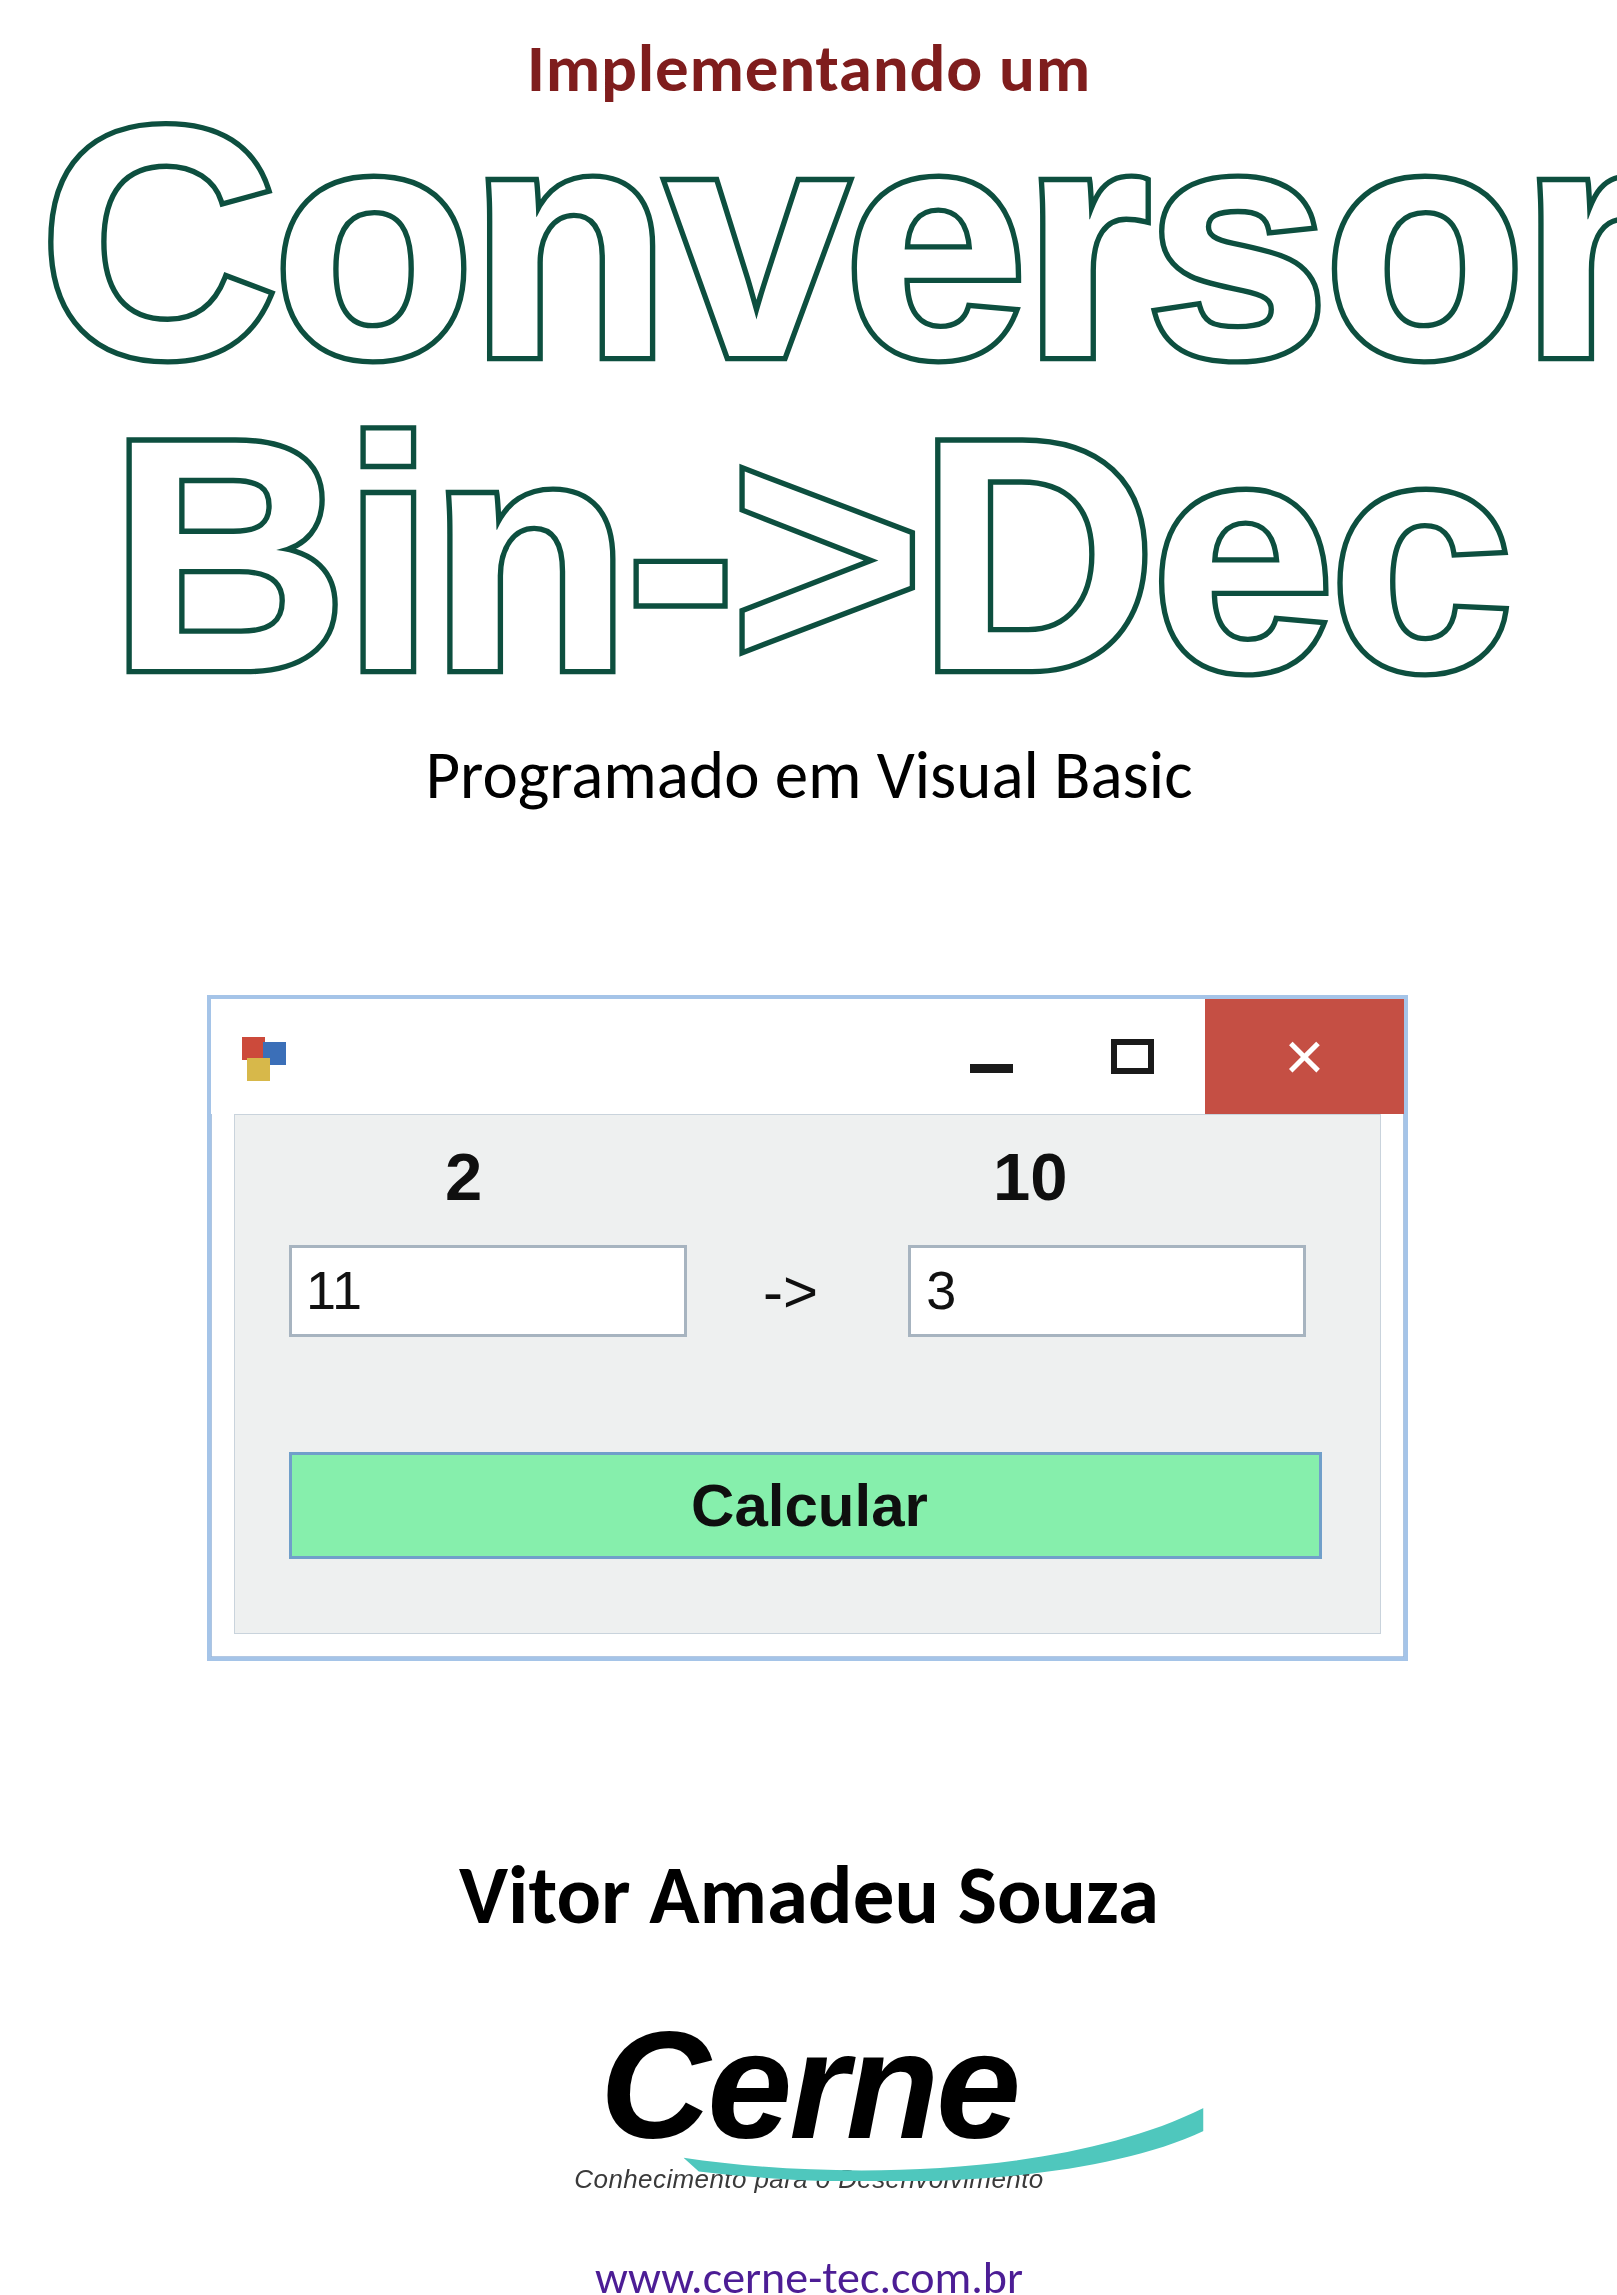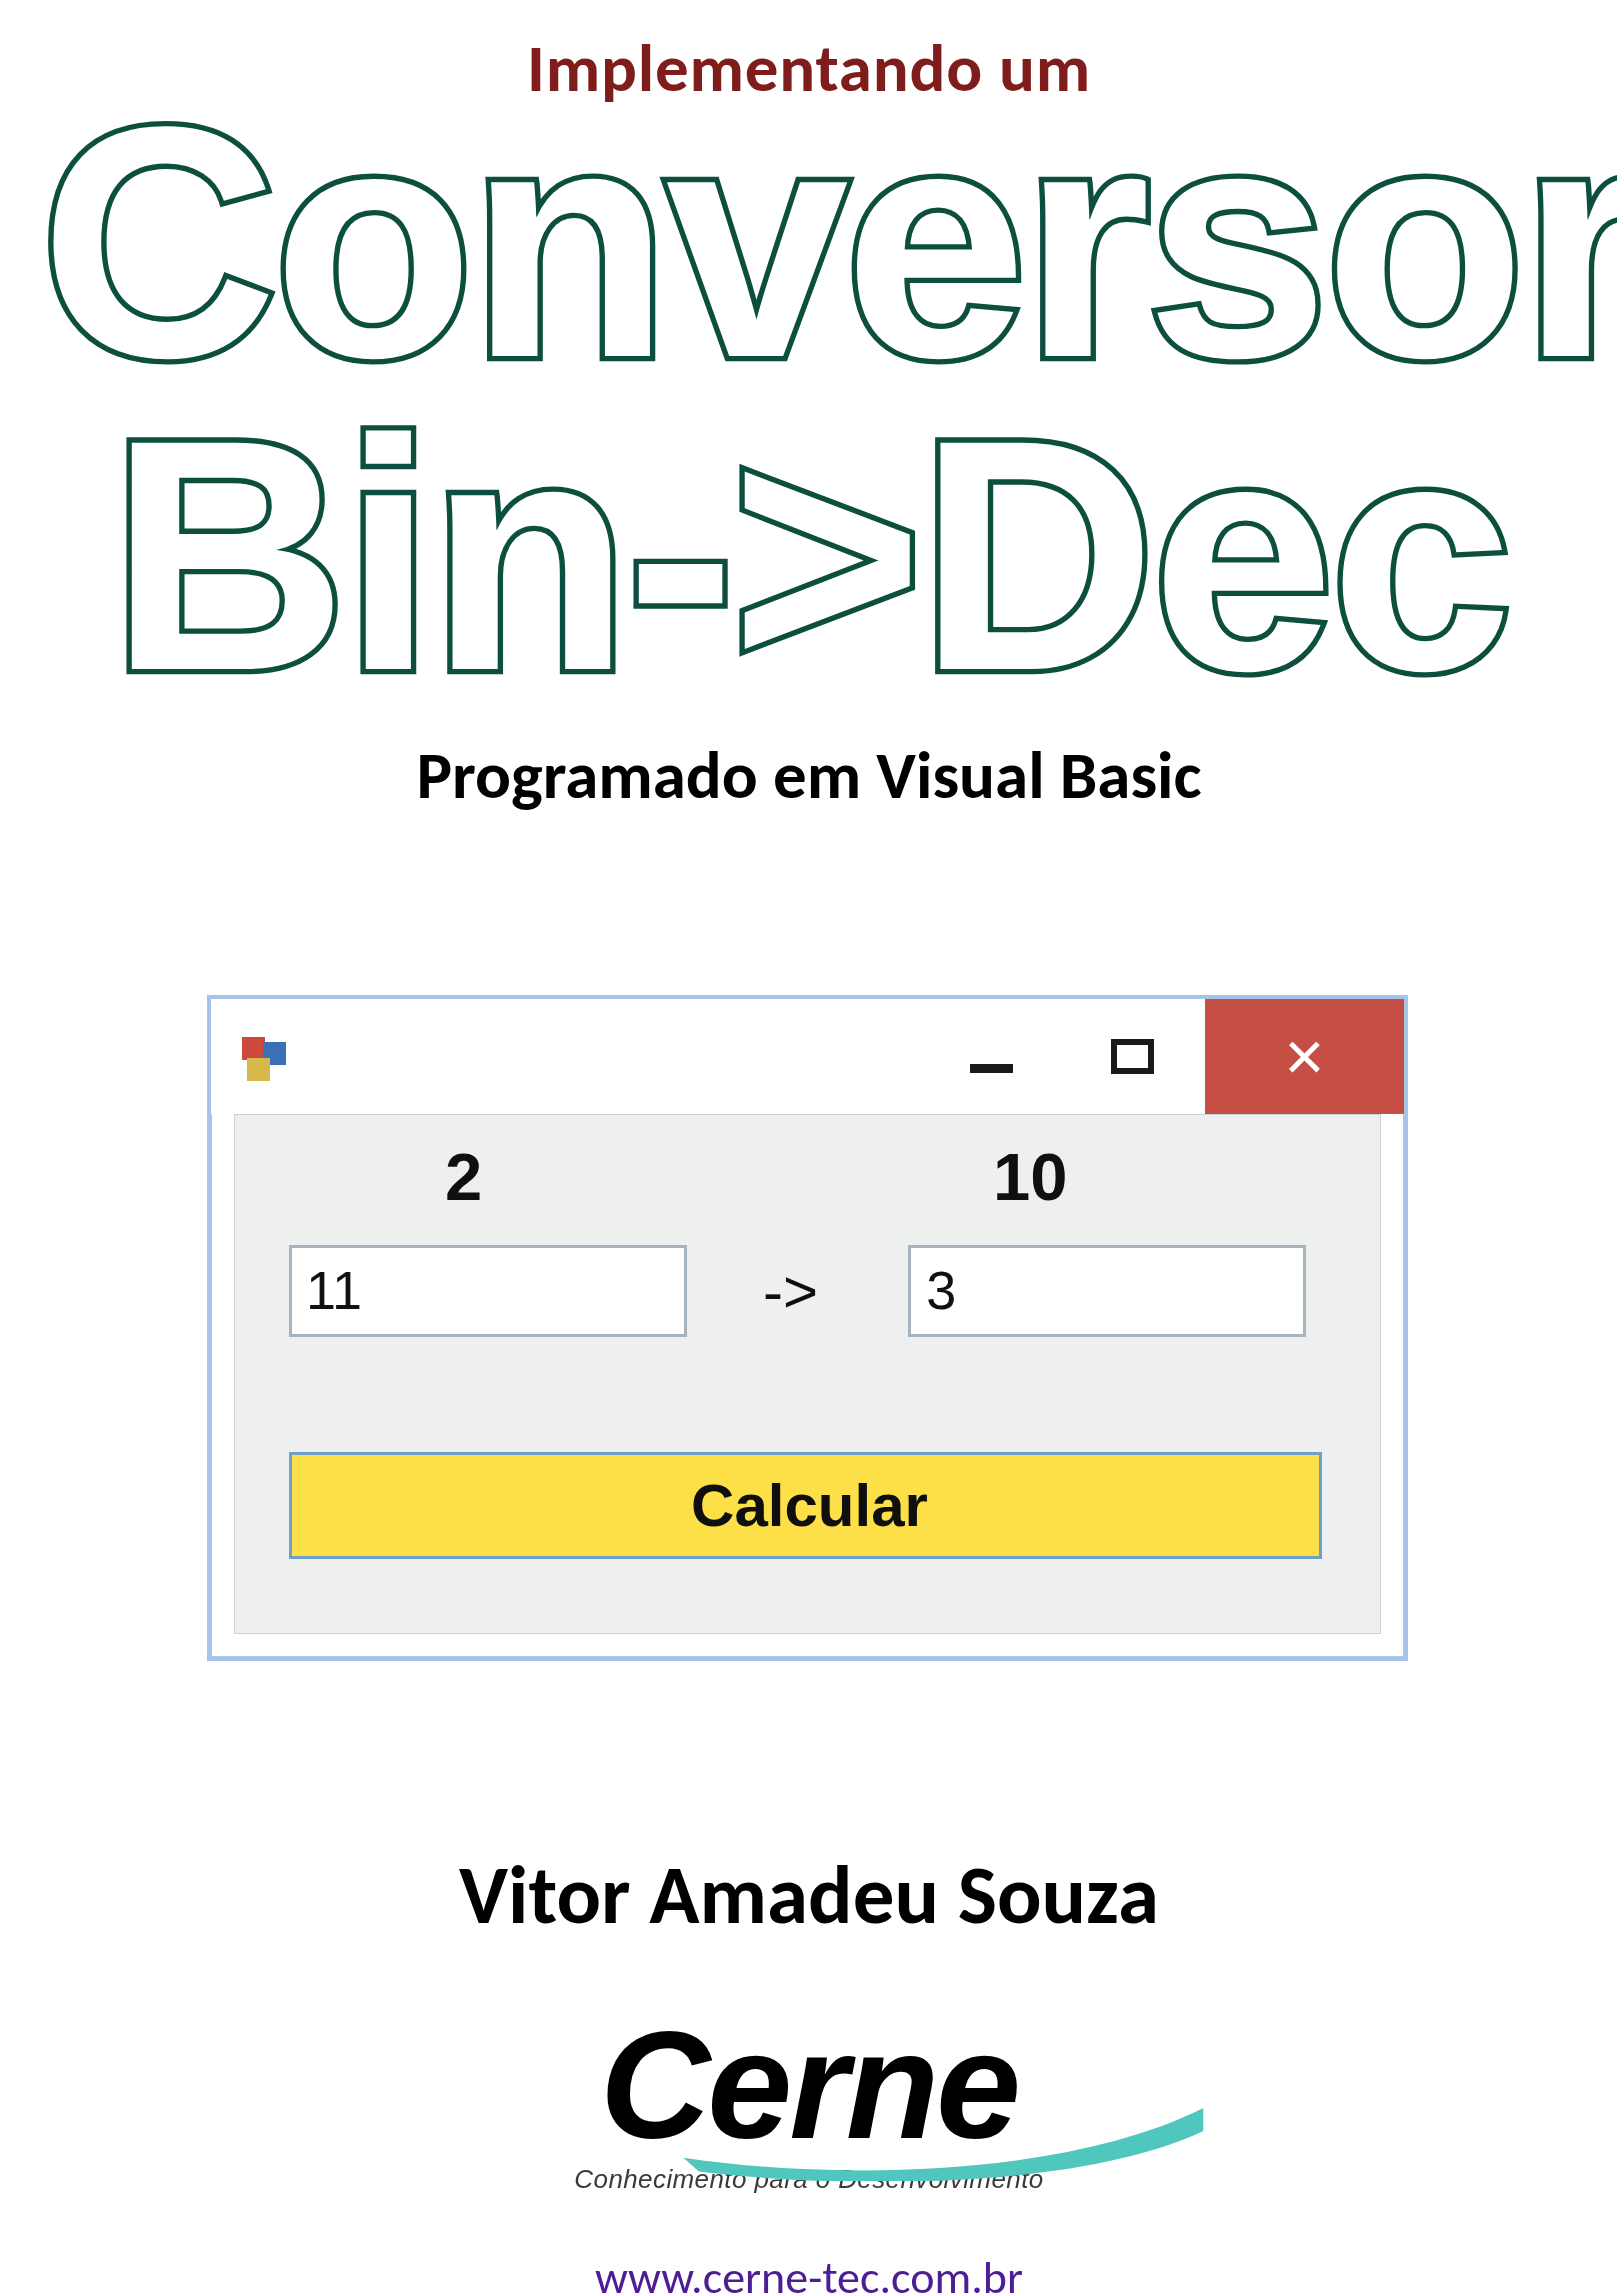--- a/index.html
+++ b/index.html
@@ -51,21 +51,21 @@
     letter-spacing: -4.6px;
     color: #ffffff;
     -webkit-text-stroke: 10.7px #0d4f3f;
     paint-order: stroke fill;
     display: block;
   }
   .subtitle {
     margin-top: 23px;
     font-family: Calibri, "Segoe UI", Arial, sans-serif;
     font-size: 67px;
-    font-weight: 700;
+    font-weight: 400;
     color: #000;
   }
 
   
   .form-window {
     position: absolute;
     top: 995px;
     left: 207px;
     width: 1201px;
     height: 666px;
@@ -190,21 +190,21 @@
     font-size: 60px;
     color: #0f0f0f;
   }
 
   .calc-btn {
     position: absolute;
     left: 54px;
     top: 337px;
     width: 1033px;
     height: 107px;
-    background: #fde047;
+    background: #86efac;
     border: 3.8px solid #709fca;
     display: flex;
     align-items: center;
     justify-content: center;
     font-family: "Segoe UI", Tahoma, sans-serif;
     font-size: 60px;
     font-weight: 600;
     color: #0f0f0f;
     padding-left: 8px;
   }

